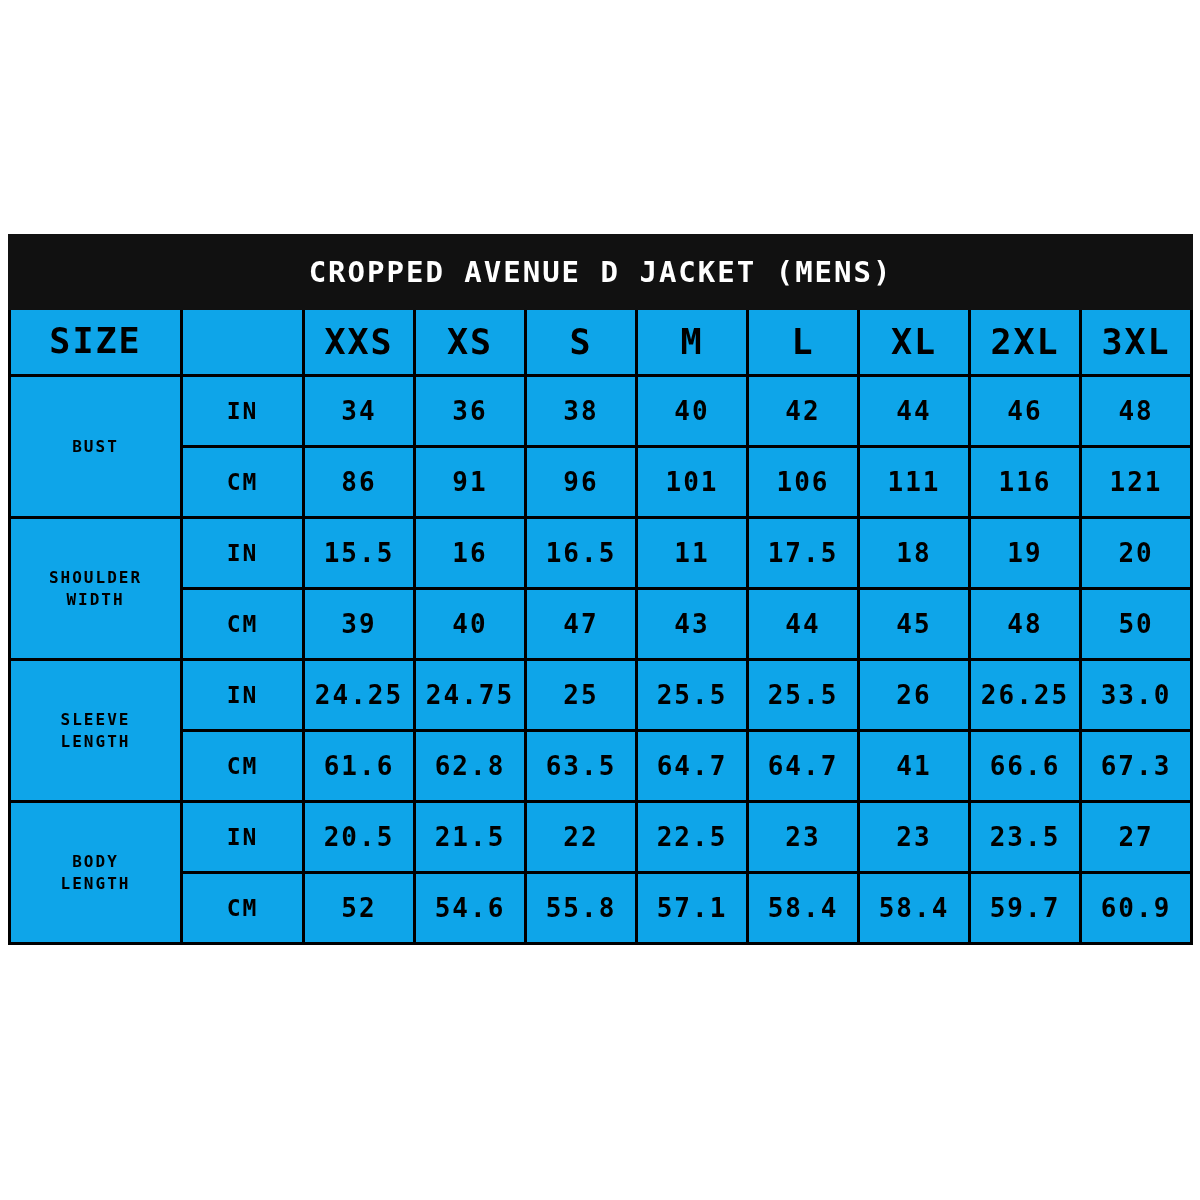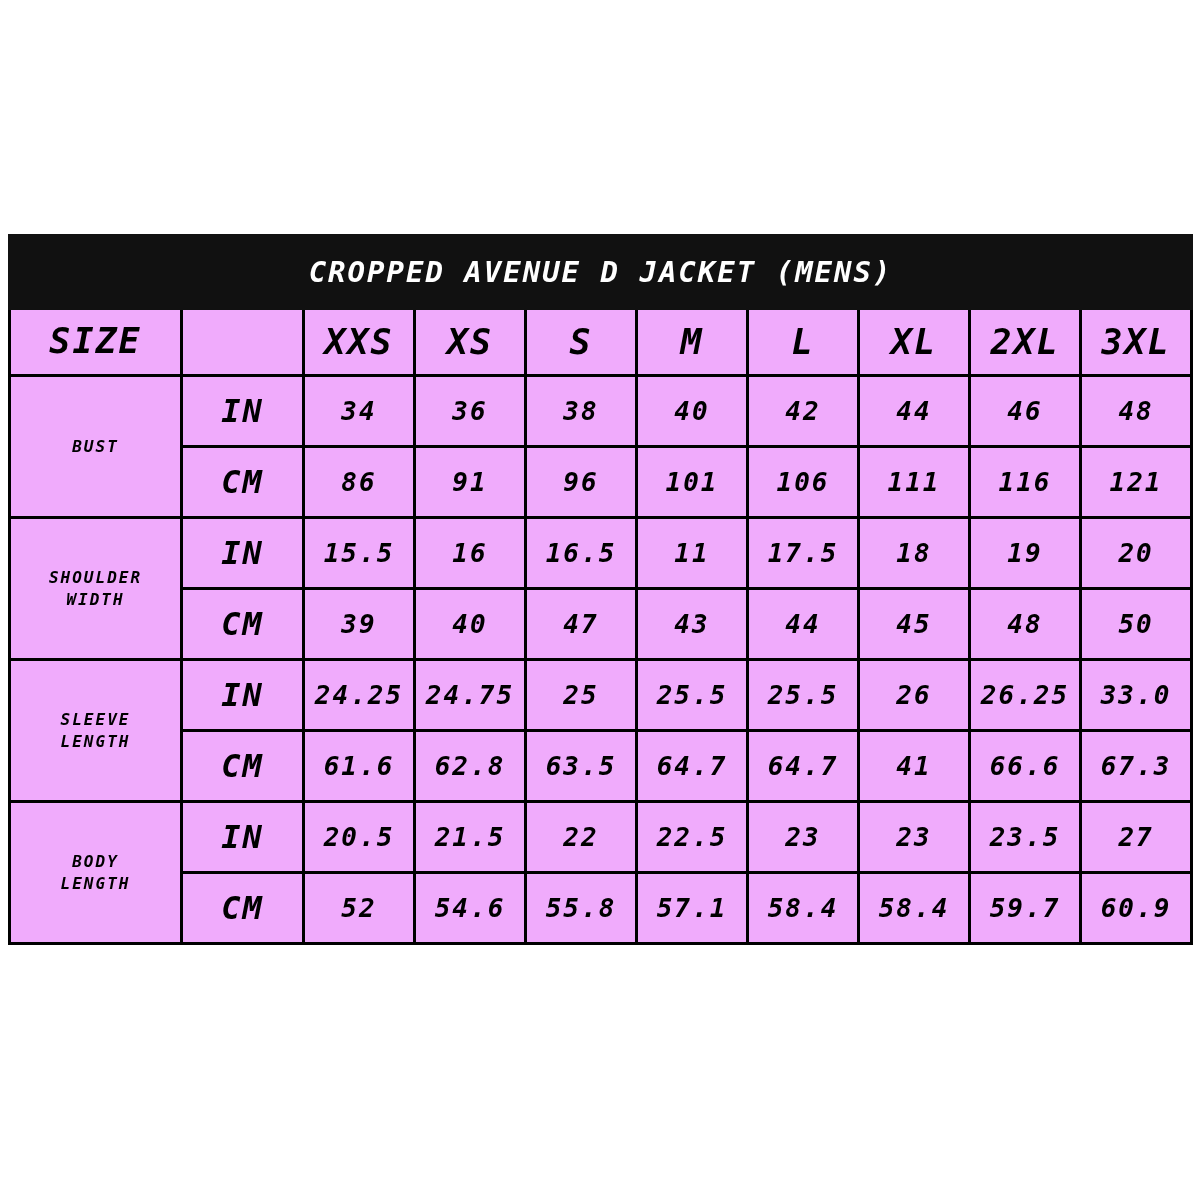--- a/index.html
+++ b/index.html
@@ -22,22 +22,21 @@
     position: absolute;
     left: 8px;
     top: 234px;
     width: 1184px;
   }
 
   table.size-chart {
     border-collapse: collapse;
     table-layout: fixed;
     width: 1184px;
-    background: #f0abfc;
-    font-style: italic;
+    background: #0ea5e9;
   }
 
   table.size-chart td,
   table.size-chart th {
     border: 3px solid #000000;
     text-align: center;
     vertical-align: middle;
     font-family: "DejaVu Sans Mono", monospace;
     font-weight: bold;
     color: #000000;
@@ -59,21 +58,21 @@
     font-size: 35px;
   }
 
   .label-cell {
     font-size: 16px;
     line-height: 1.35;
     letter-spacing: 2px;
   }
 
   .unit-cell {
-    font-size: 32px;
+    font-size: 23px;
     width: 120px;
   }
 
   .value-cell {
     font-size: 26px;
     height: 68px;
   }
 
   .size-head {
     font-size: 26px;

